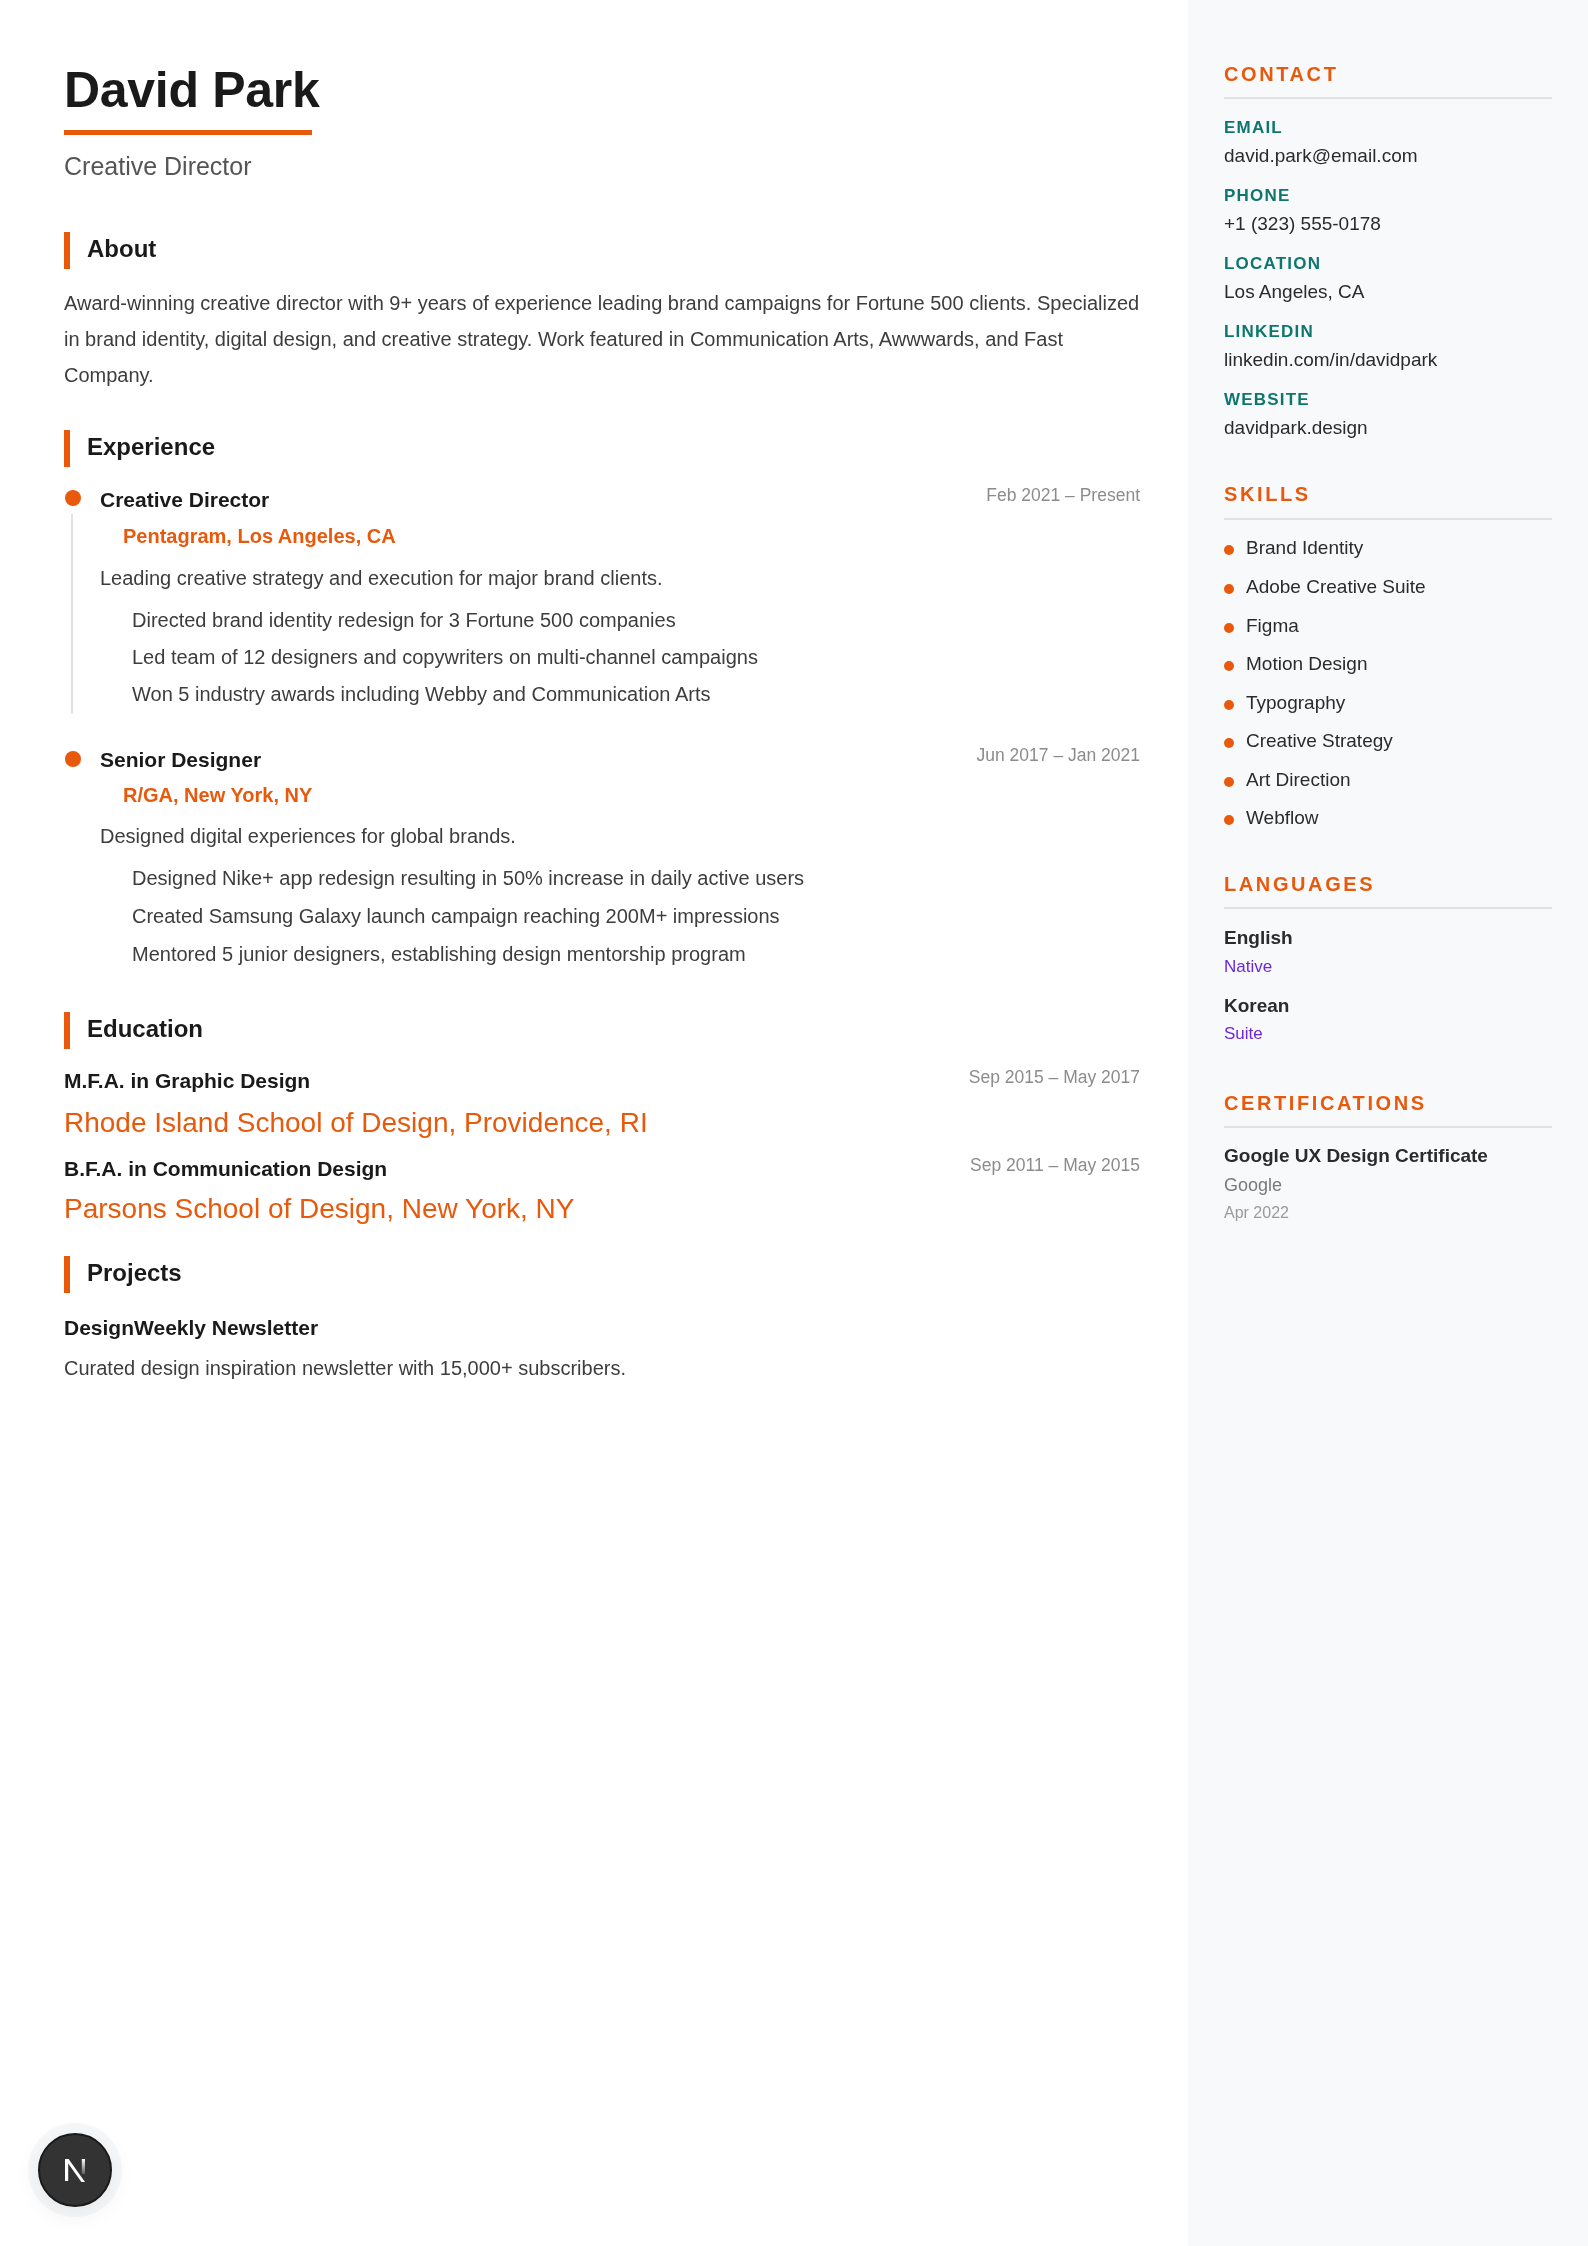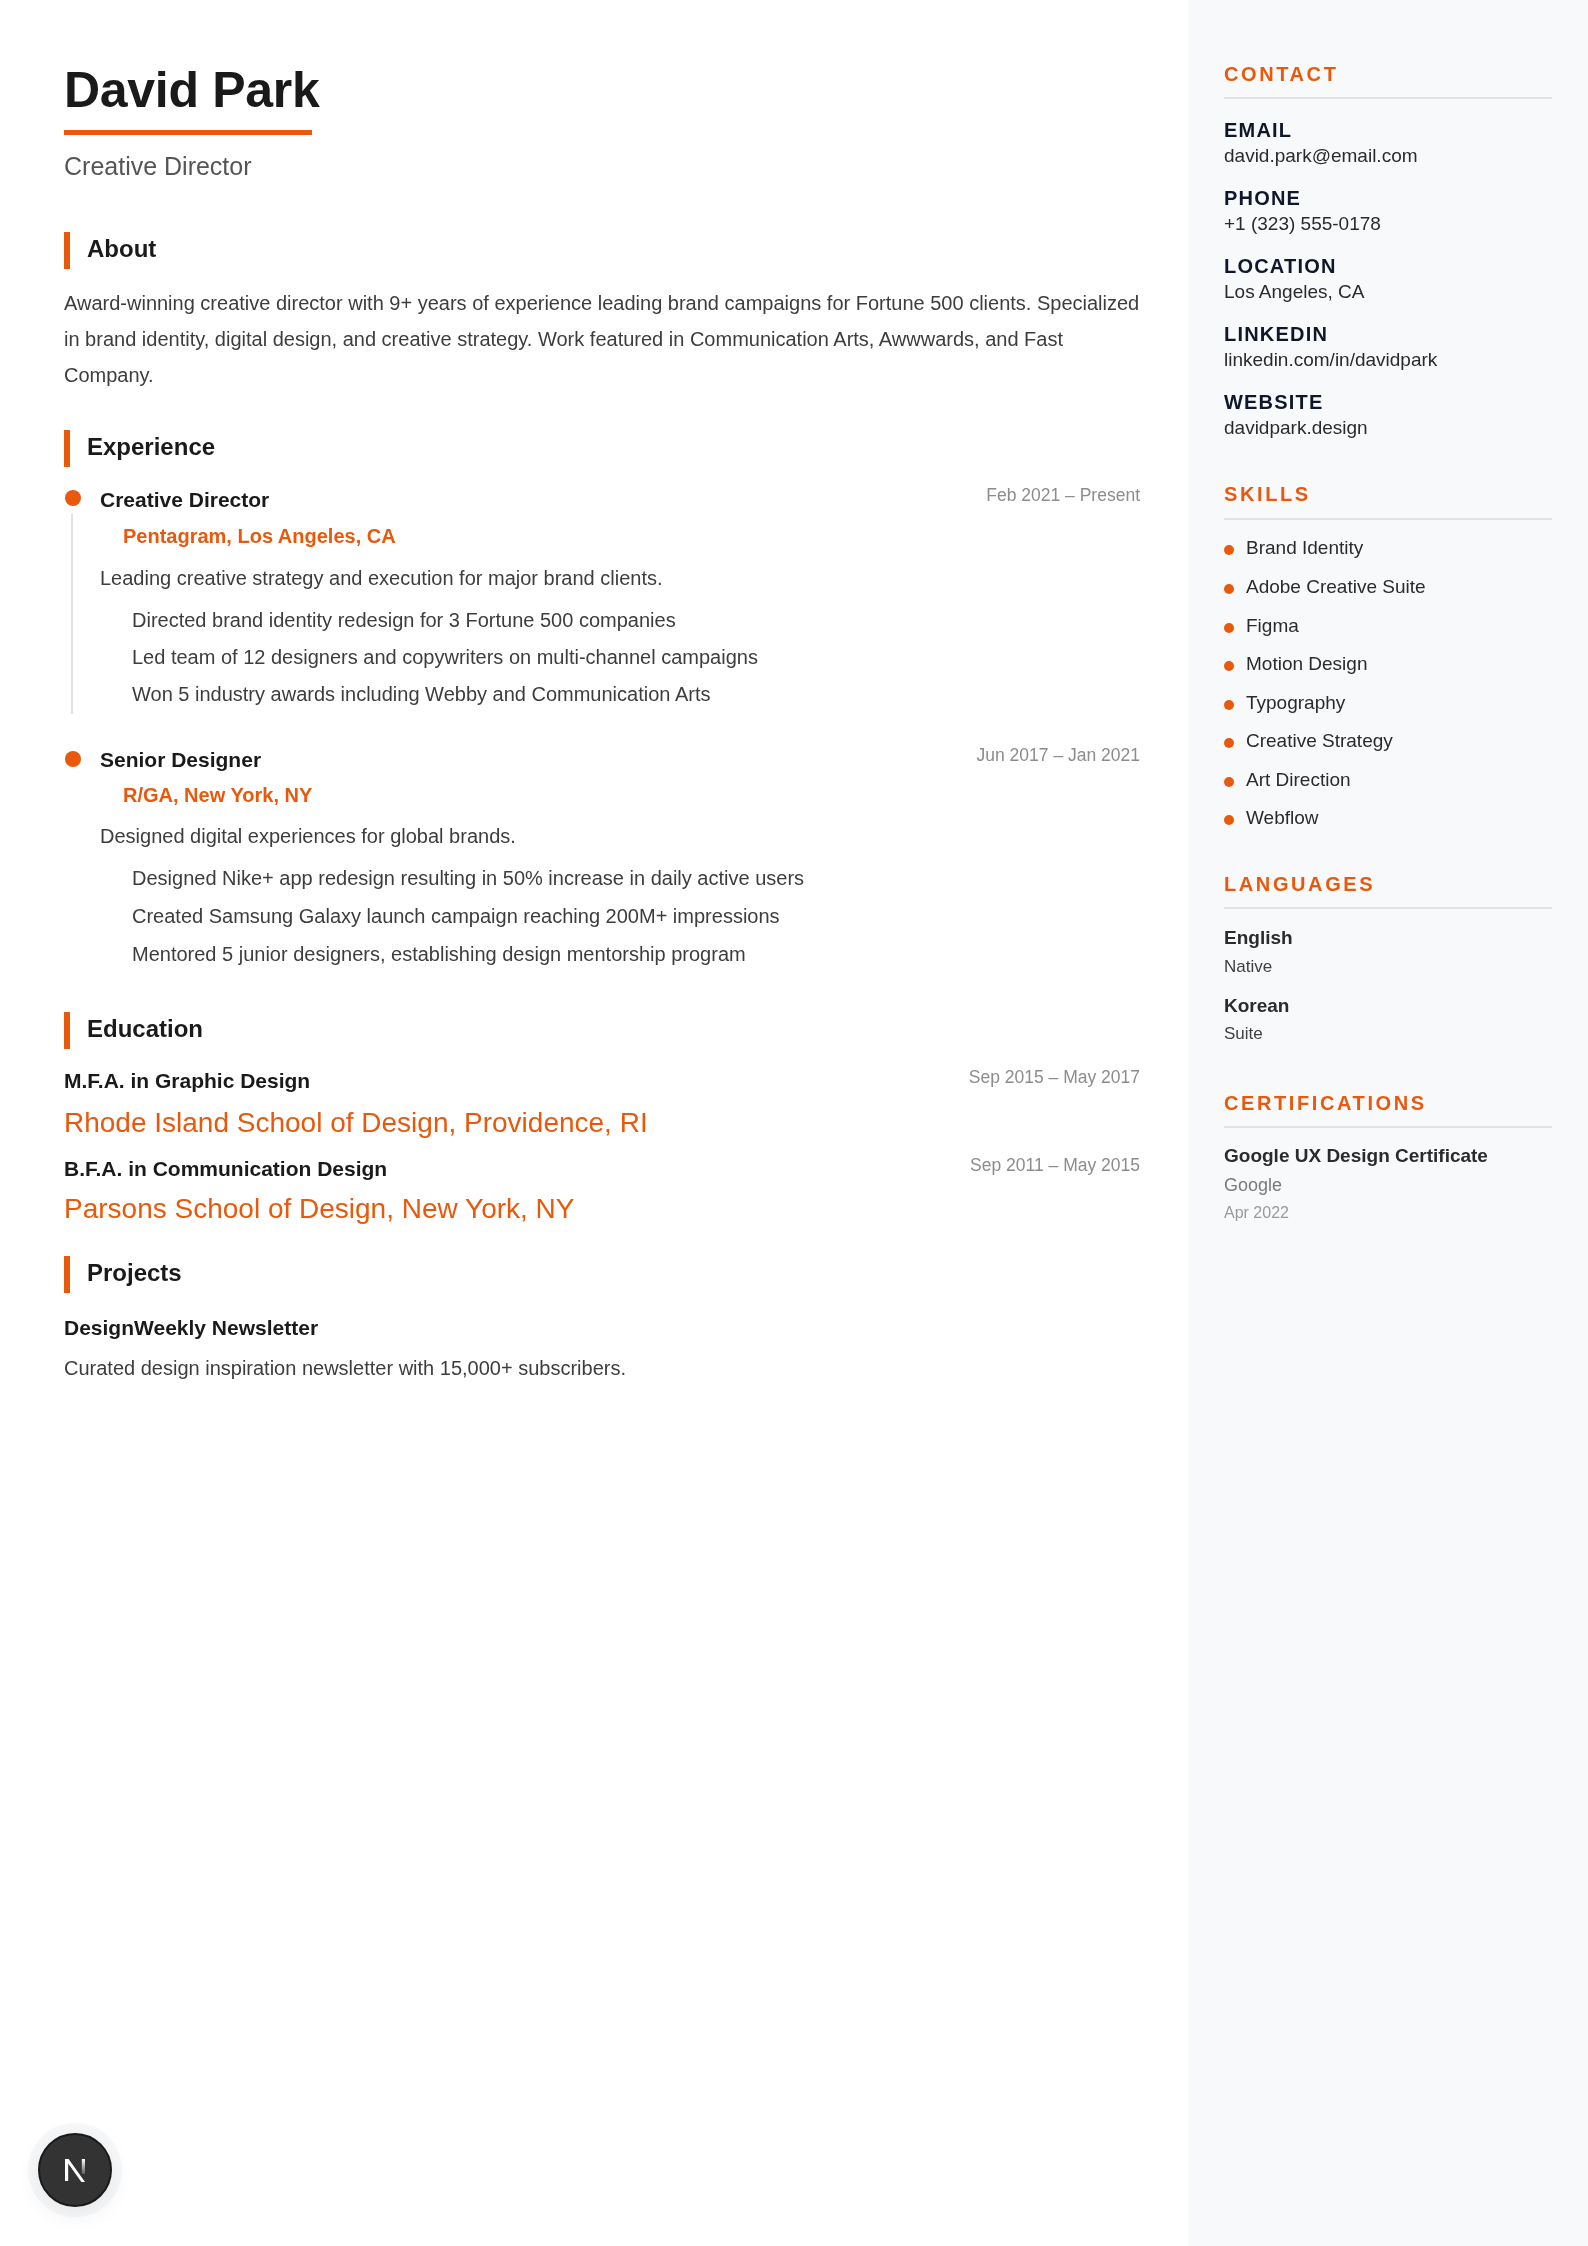--- a/index.html
+++ b/index.html
@@ -40,26 +40,26 @@
   .degree { font-size: 21px; font-weight: 700; color: #1a1a1a; line-height: 1.2; }
   .school { font-size: 28px; color: #e8590c; line-height: 1.2; }
 
   .proj-name { font-size: 21px; font-weight: 700; color: #1a1a1a; line-height: 1.2; }
   .proj-desc { font-size: 20px; color: #3d3d3d; line-height: 1.2; }
 
   
   .sb-inner { position: absolute; left: 36px; top: 0; width: 328px; }
   .sb-head { font-size: 20px; font-weight: 700; color: #e8590c; letter-spacing: 2.6px; line-height: 1.2; }
   .sb-rule { position: absolute; left: 0; width: 328px; height: 2px; background: #e1e3e3; }
-  .sb-label { font-size: 20px; font-weight: 700; color: #0f172a; letter-spacing: 1.2px; line-height: 1.2; }
+  .sb-label { font-size: 17px; font-weight: 700; color: #0f766e; letter-spacing: 1.2px; line-height: 1.2; }
   .sb-value { font-size: 19px; color: #2b2b2b; line-height: 1.2; }
   .skill-dot { position: absolute; width: 10px; height: 10px; border-radius: 50%; background: #e8590c; }
   .skill { font-size: 19px; color: #2b2b2b; line-height: 1.2; left: 22px; }
   .lang-name { font-size: 19px; font-weight: 700; color: #2b2b2b; line-height: 1.2; }
-  .lang-level { font-size: 17px; color: #404040; line-height: 1.2; }
+  .lang-level { font-size: 17px; color: #6d28d9; line-height: 1.2; }
   .cert-name { font-size: 19px; font-weight: 700; color: #2b2b2b; line-height: 1.2; }
   .cert-issuer { font-size: 18px; color: #7a7a7a; line-height: 1.2; }
   .cert-date { font-size: 16px; color: #9a9a9a; line-height: 1.2; }
 
   
   .next-badge {
     position: absolute; left: 38px; top: 2133px; width: 74px; height: 74px; border-radius: 50%;
     background: #333333; border: 2px solid #1a1a1a; box-sizing: border-box;
     box-shadow: 0 6px 24px rgba(0,0,0,0.08), 0 0 0 10px rgba(240,242,245,0.5);
     display: flex; align-items: center; justify-content: center;

